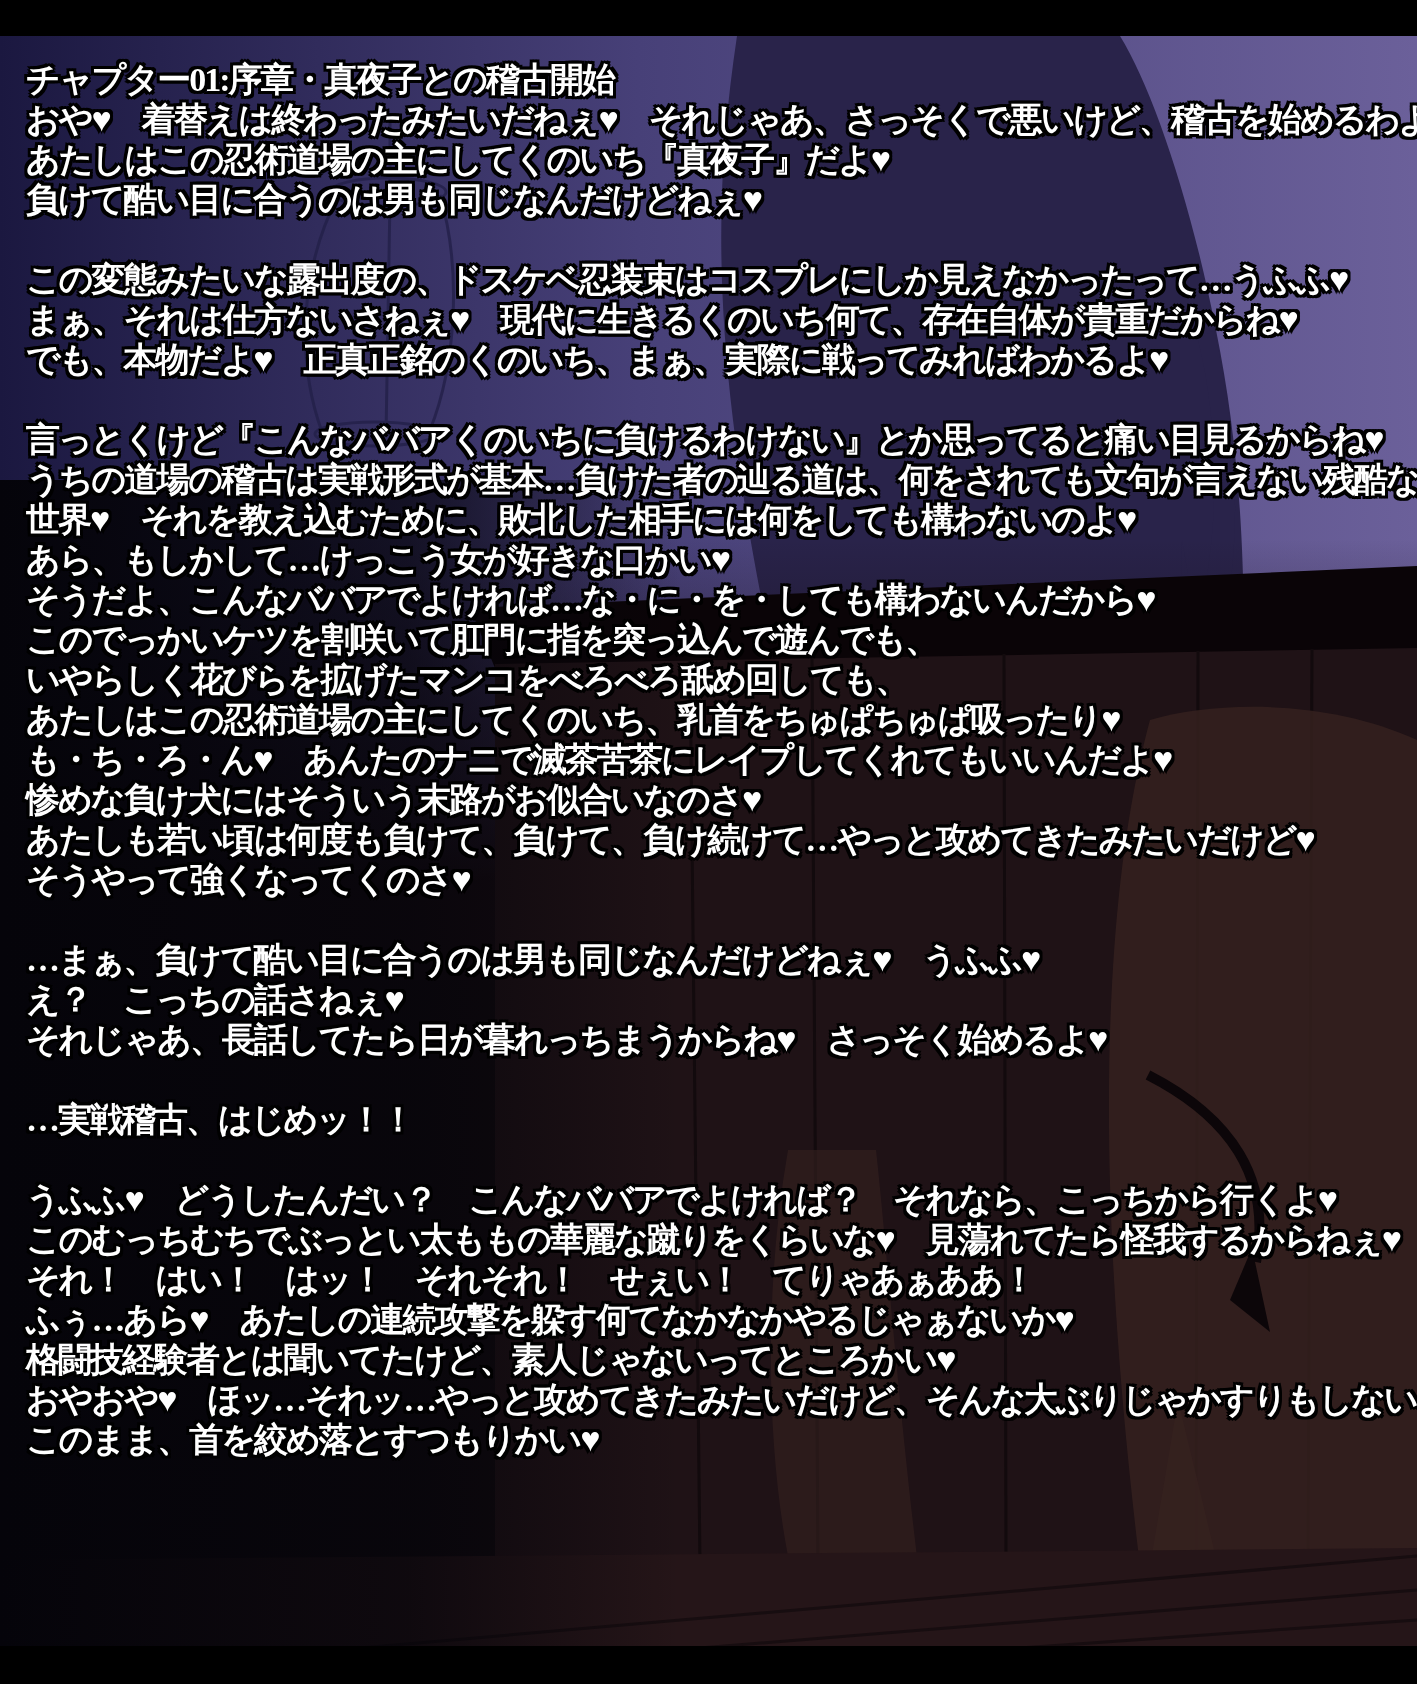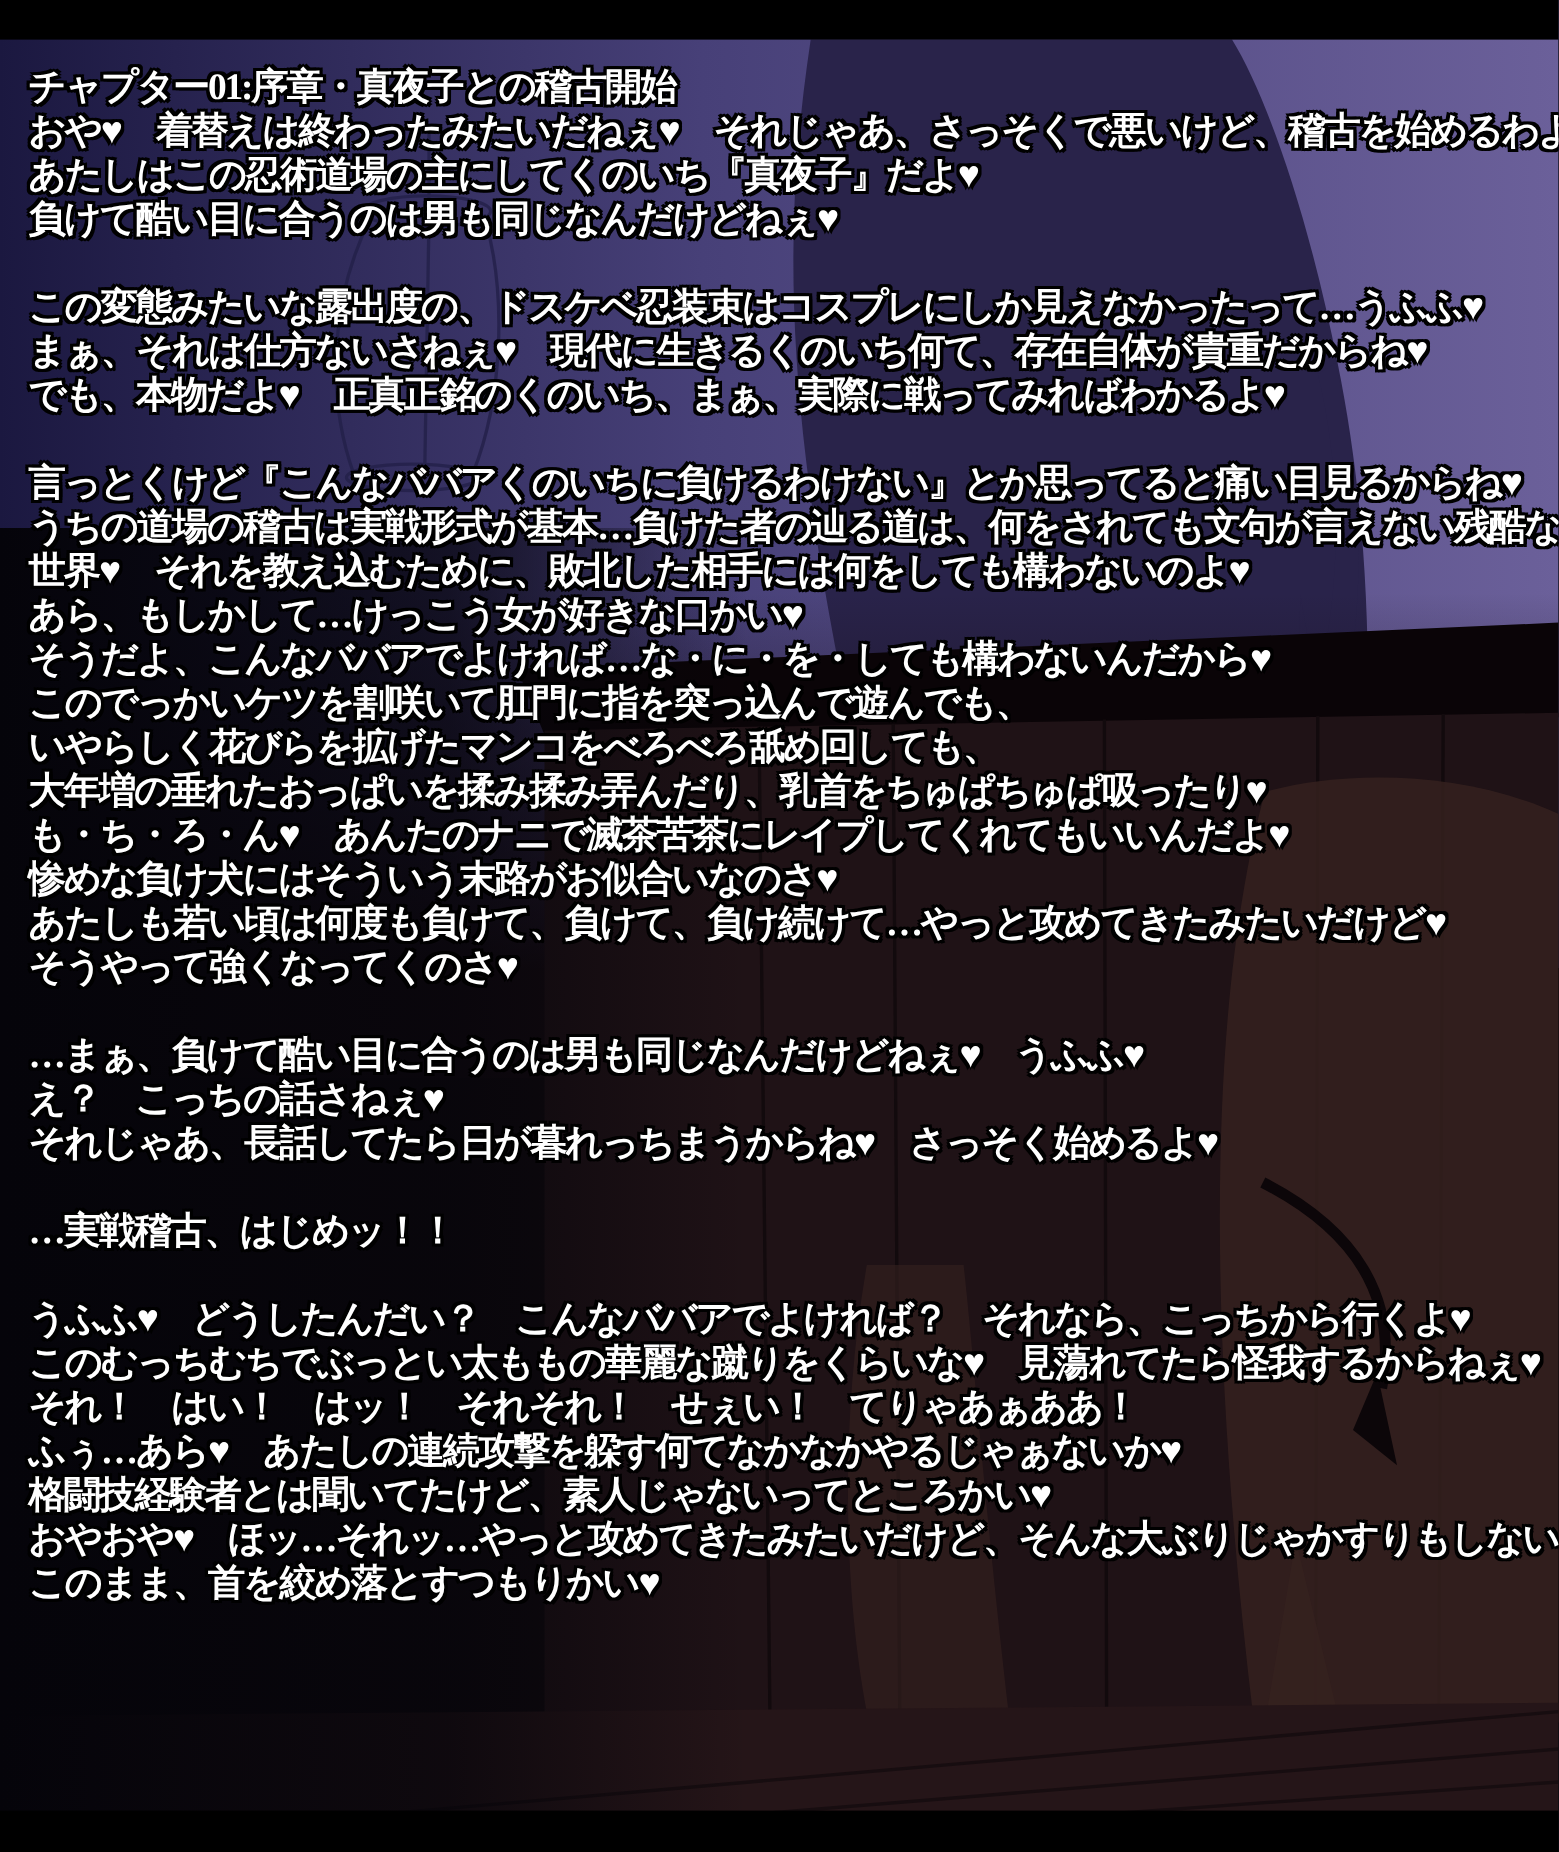--- a/index.html
+++ b/index.html
@@ -1,20 +1,20 @@
 <!DOCTYPE html>
 <html><head>
 <meta charset="utf-8">
 <style>
   html,body{margin:0;padding:0;background:#000;}
   .stage{
     position:relative;
     width:1417px;height:1684px;
     overflow:hidden;
-    background:#0f172a;
+    background:#a21caf;
     font-family:"Liberation Serif","DejaVu Serif",serif;
   }
   .bg-svg{position:absolute;left:0;top:0;width:1417px;height:1684px;display:block;}
   .textblock{
     position:absolute;left:26px;top:60px;width:1385px;
     color:#ffffff;
     font-size:34px;
     font-weight:700;
     line-height:40px;
     letter-spacing:-2px;
@@ -132,21 +132,21 @@
     </div>
 
     <div class="para">
       <div class="line">言っとくけど『こんなババアくのいちに負けるわけない』とか思ってると痛い目見るからね♥</div>
       <div class="line">うちの道場の稽古は実戦形式が基本…負けた者の辿る道は、何をされても文句が言えない残酷な</div>
       <div class="line">世界♥　それを教え込むために、敗北した相手には何をしても構わないのよ♥</div>
       <div class="line">あら、もしかして…けっこう女が好きな口かい♥</div>
       <div class="line">そうだよ、こんなババアでよければ…な・に・を・しても構わないんだから♥</div>
       <div class="line">このでっかいケツを割咲いて肛門に指を突っ込んで遊んでも、</div>
       <div class="line">いやらしく花びらを拡げたマンコをべろべろ舐め回しても、</div>
-      <div class="line">大年増の垂れたおっぱいを揉み揉み弄んだり、乳首をちゅぱちゅぱ吸ったり♥</div>
+      <div class="line">あたしはこの忍術道場の主にしてくのいち、乳首をちゅぱちゅぱ吸ったり♥</div>
       <div class="line">も・ち・ろ・ん♥　あんたのナニで滅茶苦茶にレイプしてくれてもいいんだよ♥</div>
       <div class="line">惨めな負け犬にはそういう末路がお似合いなのさ♥</div>
       <div class="line">あたしも若い頃は何度も負けて、負けて、負け続けて…やっと攻めてきたみたいだけど♥</div>
       <div class="line">そうやって強くなってくのさ♥</div>
     </div>
 
     <div class="para">
       <div class="line">…まぁ、負けて酷い目に合うのは男も同じなんだけどねぇ♥　うふふ♥</div>
       <div class="line">え？　こっちの話さねぇ♥</div>
       <div class="line">それじゃあ、長話してたら日が暮れっちまうからね♥　さっそく始めるよ♥</div>

